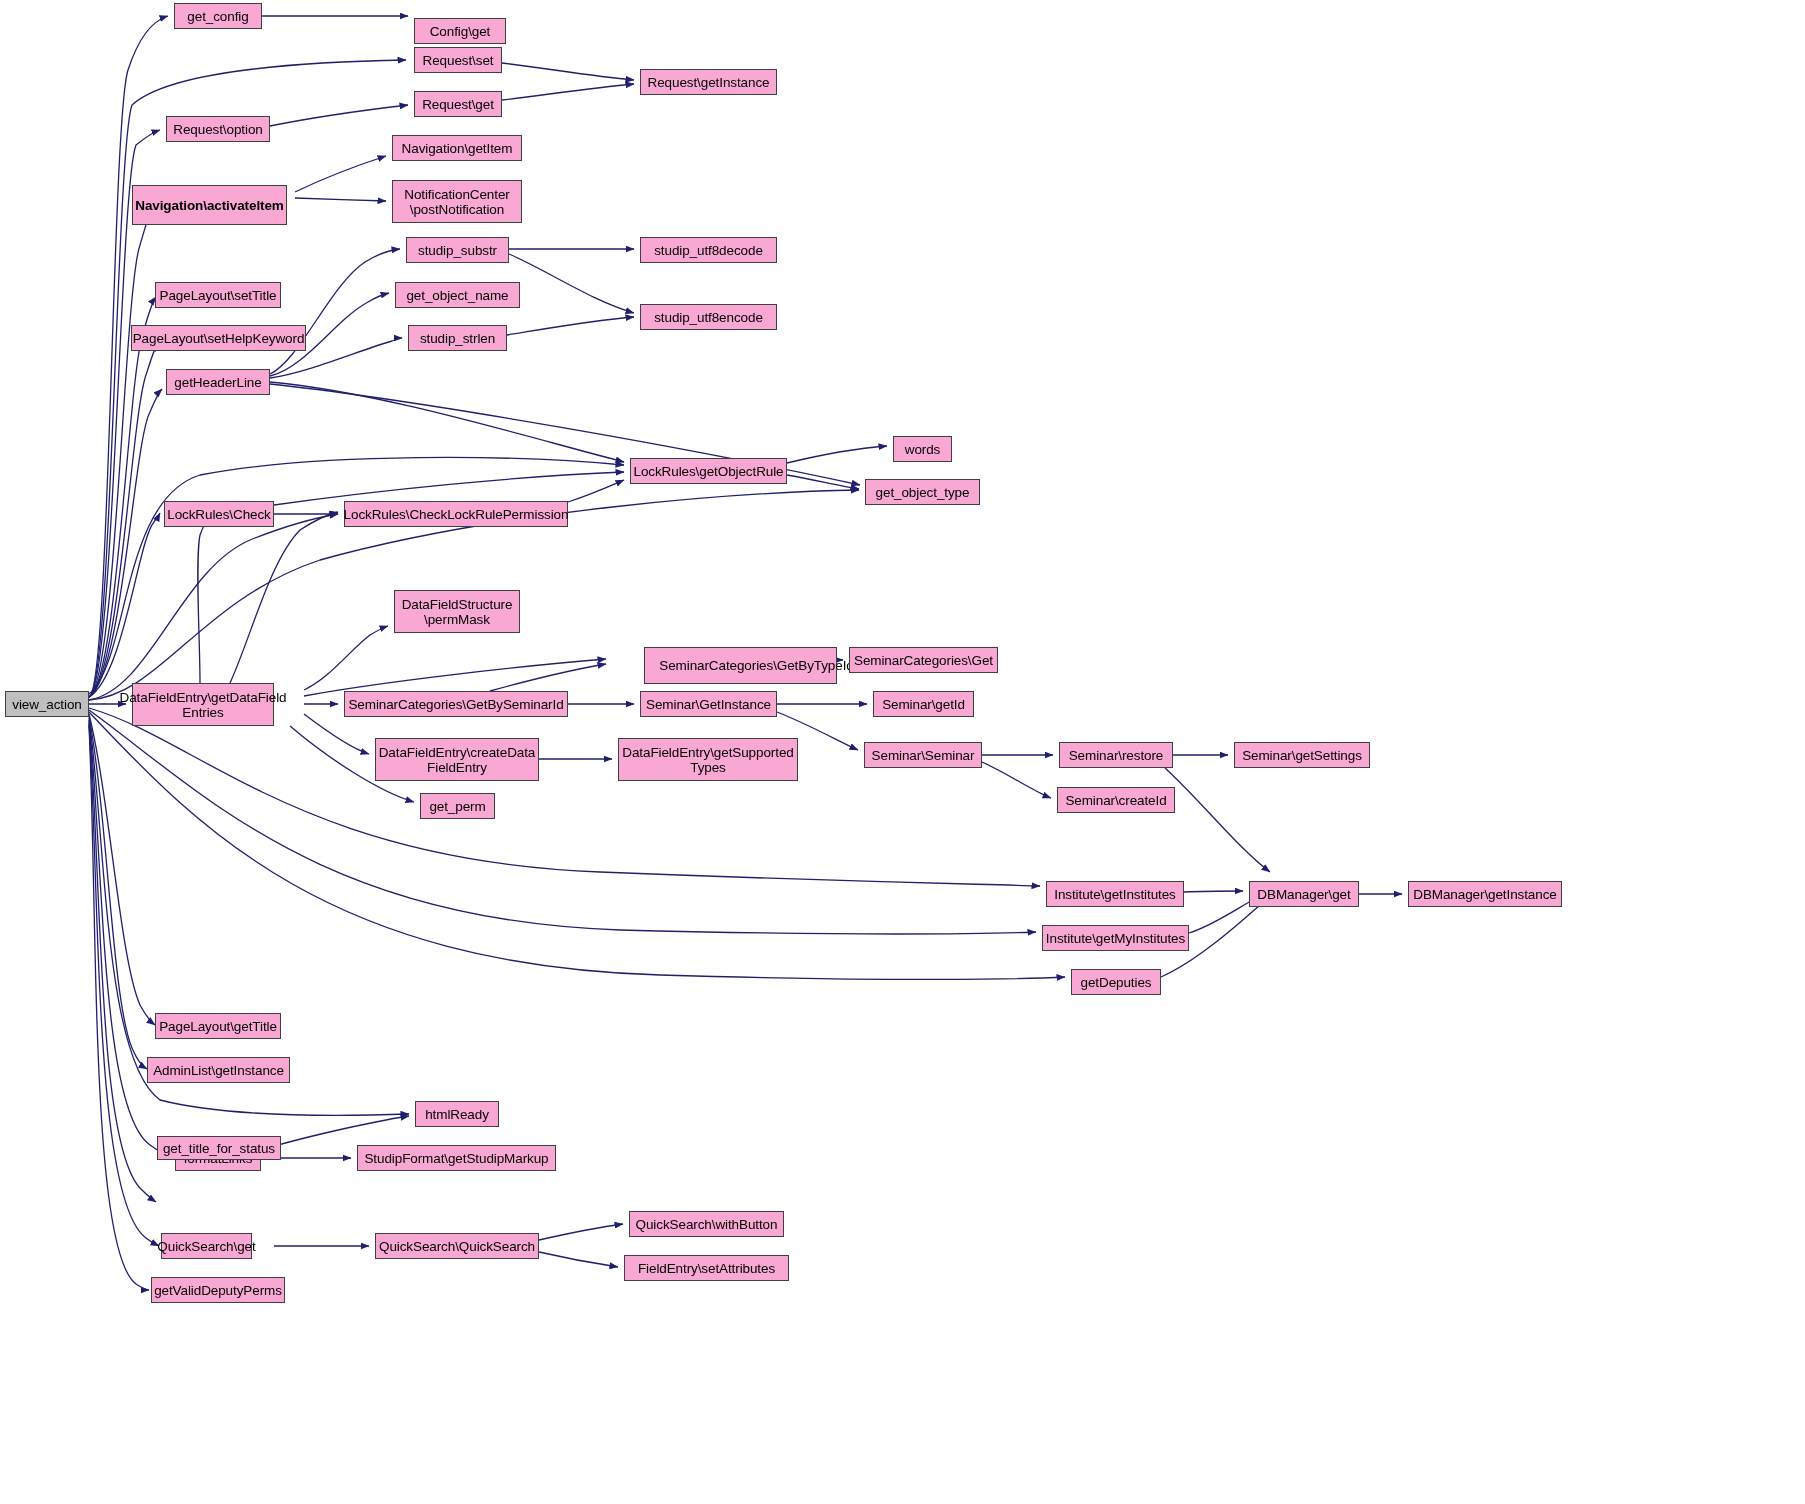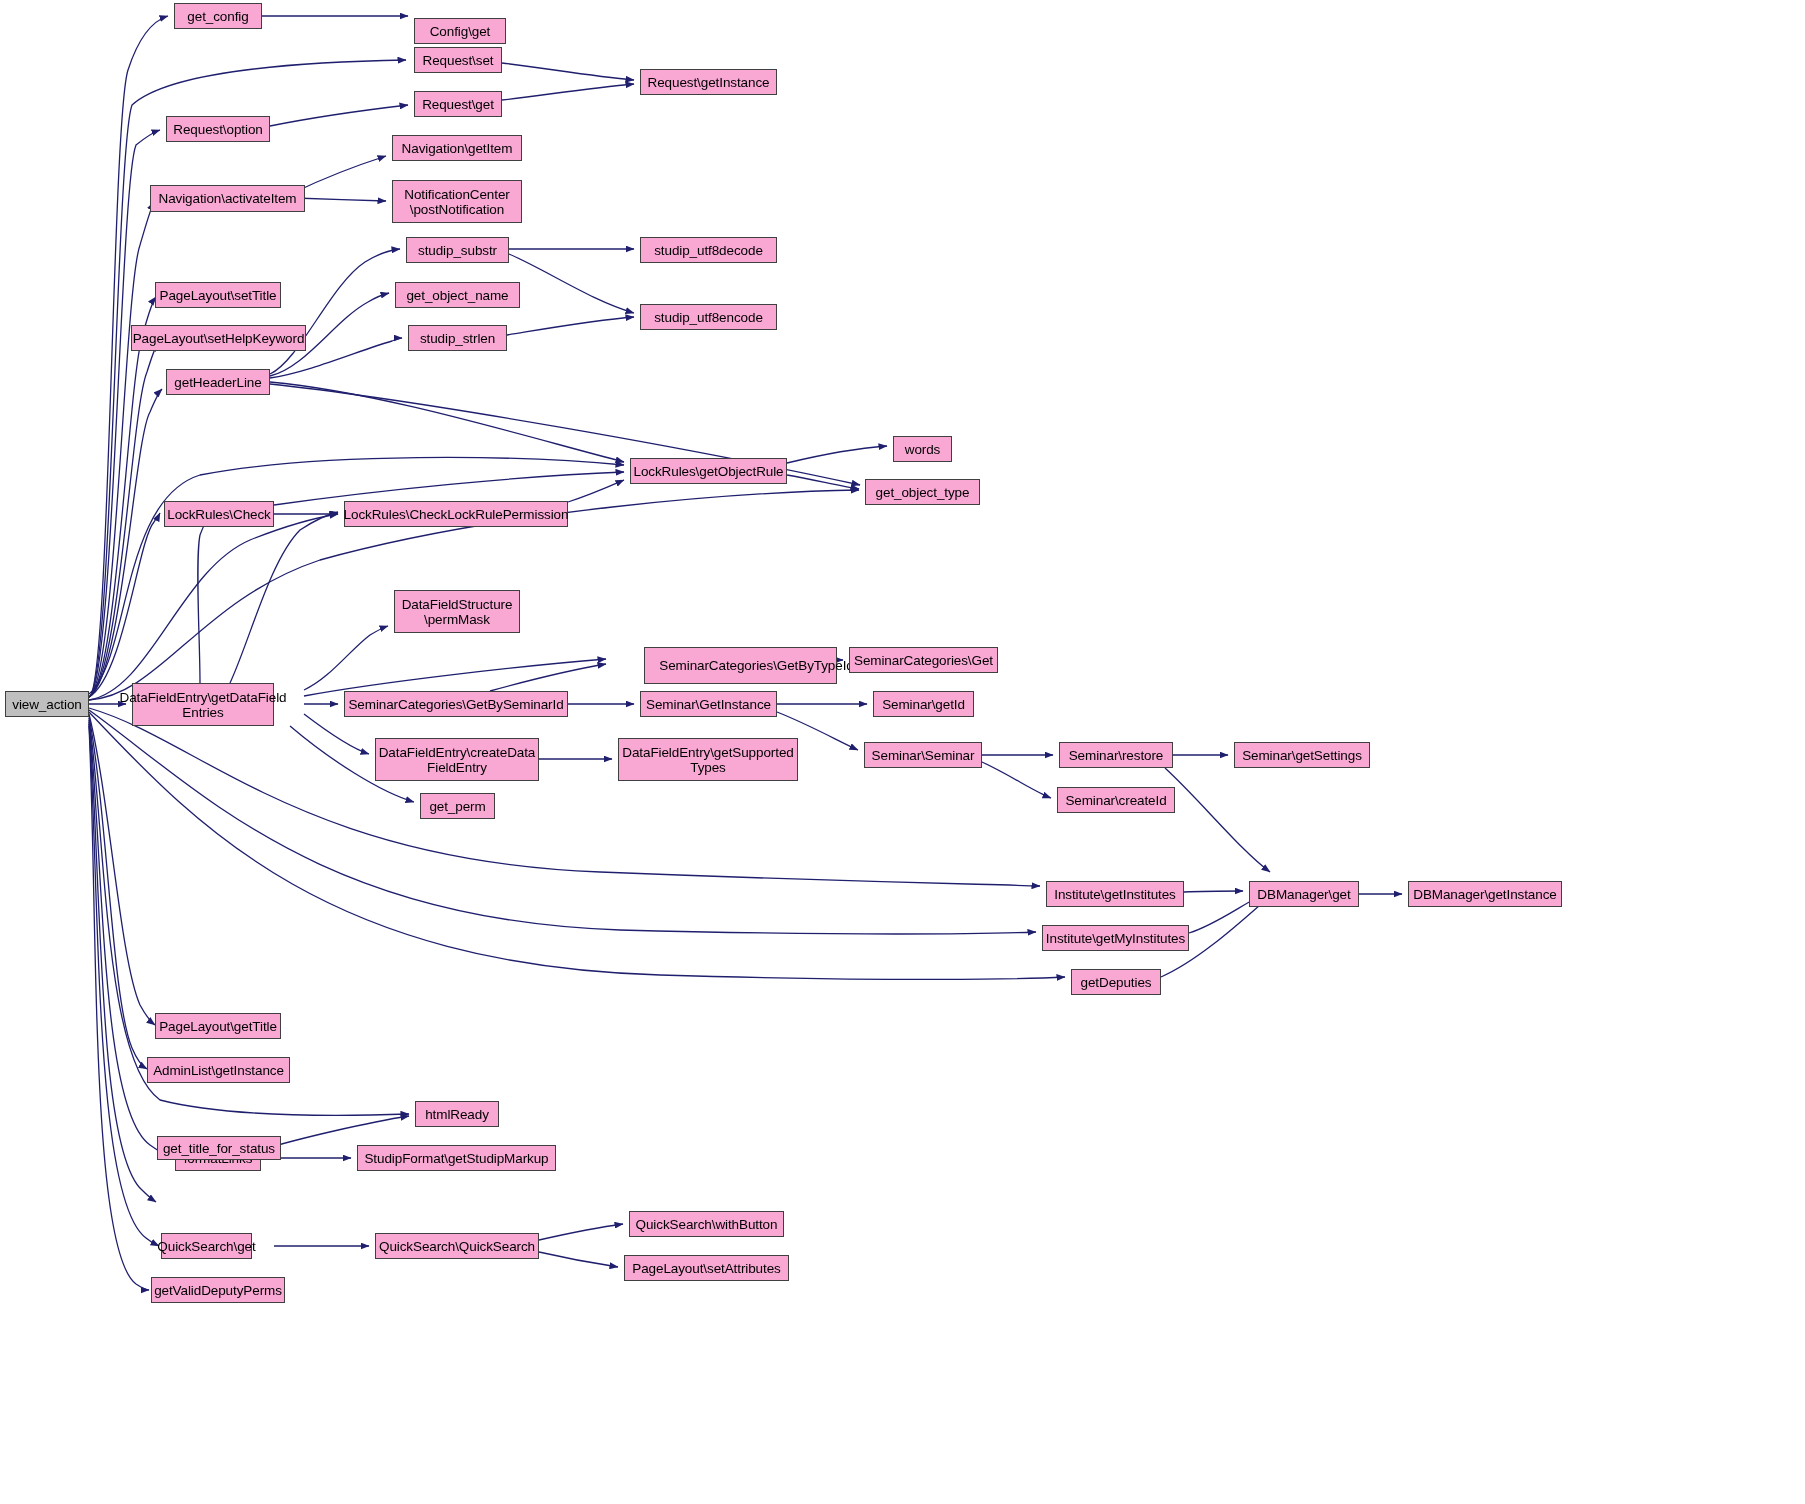--- a/index.html
+++ b/index.html
@@ -126,21 +126,21 @@
   </svg>
   <div id="node-layer">
       <div class="node root" style="left: 5px; top: 691px; width: 84px; height: 26px;">view_action</div>
       <div class="node" style="left: 174px; top: 3px; width: 88px; height: 26px;">get_config</div>
       <div class="node" style="left: 414px; top: 18px; width: 92px; height: 26px;">Config\get</div>
       <div class="node" style="left: 414px; top: 47px; width: 88px; height: 26px;">Request\set</div>
       <div class="node" style="left: 414px; top: 91px; width: 88px; height: 26px;">Request\get</div>
       <div class="node" style="left: 640px; top: 69px; width: 137px; height: 26px;">Request\getInstance</div>
       <div class="node" style="left: 166px; top: 116px; width: 104px; height: 26px;">Request\option</div>
       <div class="node" style="left: 392px; top: 135px; width: 130px; height: 26px;">Navigation\getItem</div>
-      <div class="node" style="left: 150px; top: 185px; width: 155px; height: 27px;">Navigation\activateItem</div>
+      <div class="node" style="left: 132px; top: 185px; width: 155px; height: 40px; font-weight: bold;">Navigation\activateItem</div>
       <div class="node" style="left: 392px; top: 180px; width: 130px; height: 43px;">NotificationCenter
 \postNotification</div>
       <div class="node" style="left: 406px; top: 237px; width: 103px; height: 26px;">studip_substr</div>
       <div class="node" style="left: 640px; top: 237px; width: 137px; height: 26px;">studip_utf8decode</div>
       <div class="node" style="left: 155px; top: 282px; width: 126px; height: 26px;">PageLayout\setTitle</div>
       <div class="node" style="left: 395px; top: 282px; width: 125px; height: 26px;">get_object_name</div>
       <div class="node" style="left: 640px; top: 304px; width: 137px; height: 26px;">studip_utf8encode</div>
       <div class="node" style="left: 131px; top: 325px; width: 175px; height: 26px;">PageLayout\setHelpKeyword</div>
       <div class="node" style="left: 408px; top: 325px; width: 99px; height: 26px;">studip_strlen</div>
       <div class="node" style="left: 166px; top: 369px; width: 104px; height: 26px;">getHeaderLine</div>
@@ -174,16 +174,16 @@
       <div class="node" style="left: 1071px; top: 969px; width: 90px; height: 26px;">getDeputies</div>
       <div class="node" style="left: 155px; top: 1013px; width: 126px; height: 26px;">PageLayout\getTitle</div>
       <div class="node" style="left: 147px; top: 1057px; width: 143px; height: 26px;">AdminList\getInstance</div>
       <div class="node" style="left: 415px; top: 1101px; width: 84px; height: 26px;">htmlReady</div>
       <div class="node" style="left: 175px; top: 1145px; width: 86px; height: 26px;">formatLinks</div>
       <div class="node" style="left: 357px; top: 1145px; width: 199px; height: 26px;">StudipFormat\getStudipMarkup</div>
       <div class="node" style="left: 157px; top: 1136px; width: 124px; height: 24px; text-align: center;">get_title_for_status</div>
       <div class="node" style="left: 629px; top: 1211px; width: 155px; height: 26px;">QuickSearch\withButton</div>
       <div class="node" style="left: 161px; top: 1233px; width: 91px; height: 26px; text-align: center;">QuickSearch\get</div>
       <div class="node" style="left: 375px; top: 1233px; width: 164px; height: 26px;">QuickSearch\QuickSearch</div>
-      <div class="node" style="left: 624px; top: 1255px; width: 165px; height: 26px;">PageLayout\setAttributes</div>
+      <div class="node" style="left: 624px; top: 1255px; width: 165px; height: 26px;">FieldEntry\setAttributes</div>
       <div class="node" style="left: 151px; top: 1277px; width: 134px; height: 26px;">getValidDeputyPerms</div>
     </div>
 </div>
 
 </body></html>

